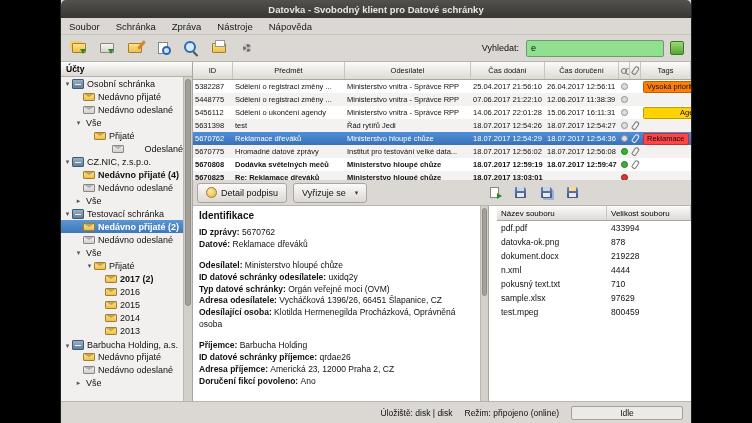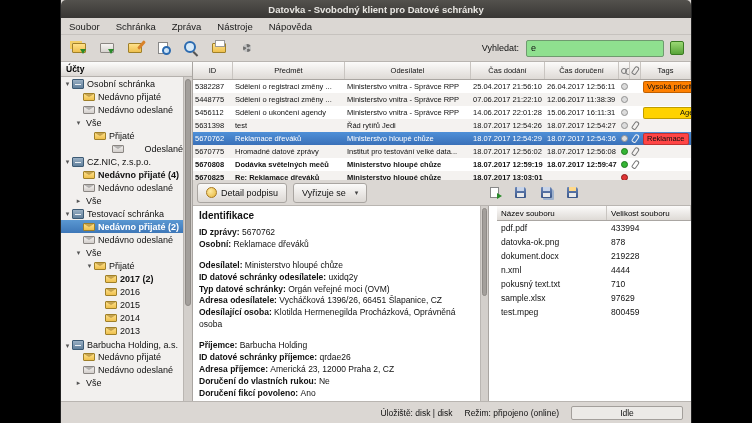--- a/index.html
+++ b/index.html
@@ -508,32 +508,31 @@
             <span class="i-save i-save-sel"></span>
             </span>
         </div>
       </div>
 
       <div class="bottom">
         <div class="detail">
           <h3>Identifikace</h3>
           <div id="detail-lines">
               <div class="d-line"><span class="d-label">ID zprávy: </span><span>5670762</span></div>
-              <div class="d-line"><span class="d-label">Osobní: </span><span>Reklamace dřeváků</span></div>
+              <div class="d-line"><span class="d-label">Datové: </span><span>Reklamace dřeváků</span></div>
               <div class="d-gap"></div>
               <div class="d-line"><span class="d-label">Odesílatel: </span><span>Ministerstvo hloupé chůze</span></div>
               <div class="d-line"><span class="d-label">ID datové schránky odesílatele: </span><span>uxidq2y</span></div>
               <div class="d-line"><span class="d-label">Typ datové schránky: </span><span>Orgán veřejné moci (OVM)</span></div>
               <div class="d-line"><span class="d-label">Adresa odesílatele: </span><span>Vycháčková 1396/26, 66451 Šlapanice, CZ</span></div>
               <div class="d-line"><span class="d-label">Odesílající osoba: </span><span>Klotilda Hermenegilda Procházková, Oprávněná osoba</span></div>
               <div class="d-gap"></div>
               <div class="d-line"><span class="d-label">Příjemce: </span><span>Barbucha Holding</span></div>
               <div class="d-line"><span class="d-label">ID datové schránky příjemce: </span><span>qrdae26</span></div>
               <div class="d-line"><span class="d-label">Adresa příjemce: </span><span>Americká 23, 12000 Praha 2, CZ</span></div>
-              <div class="d-line"><span class="d-label">Doručení do vlastních rukou: </span><span>Ne</span></div>
               <div class="d-line"><span class="d-label">Doručení fikcí povoleno: </span><span>Ano</span></div>
             </div>
         </div>
         <div class="detail-scroll">
           <div class="vthumb" style="top:2px;height:45%;"></div>
         </div>
         <div class="att-panel">
           <div class="att-header">
             <div class="ah-cell a-name">Název souboru</div>
             <div class="ah-cell a-size">Velikost souboru</div>

